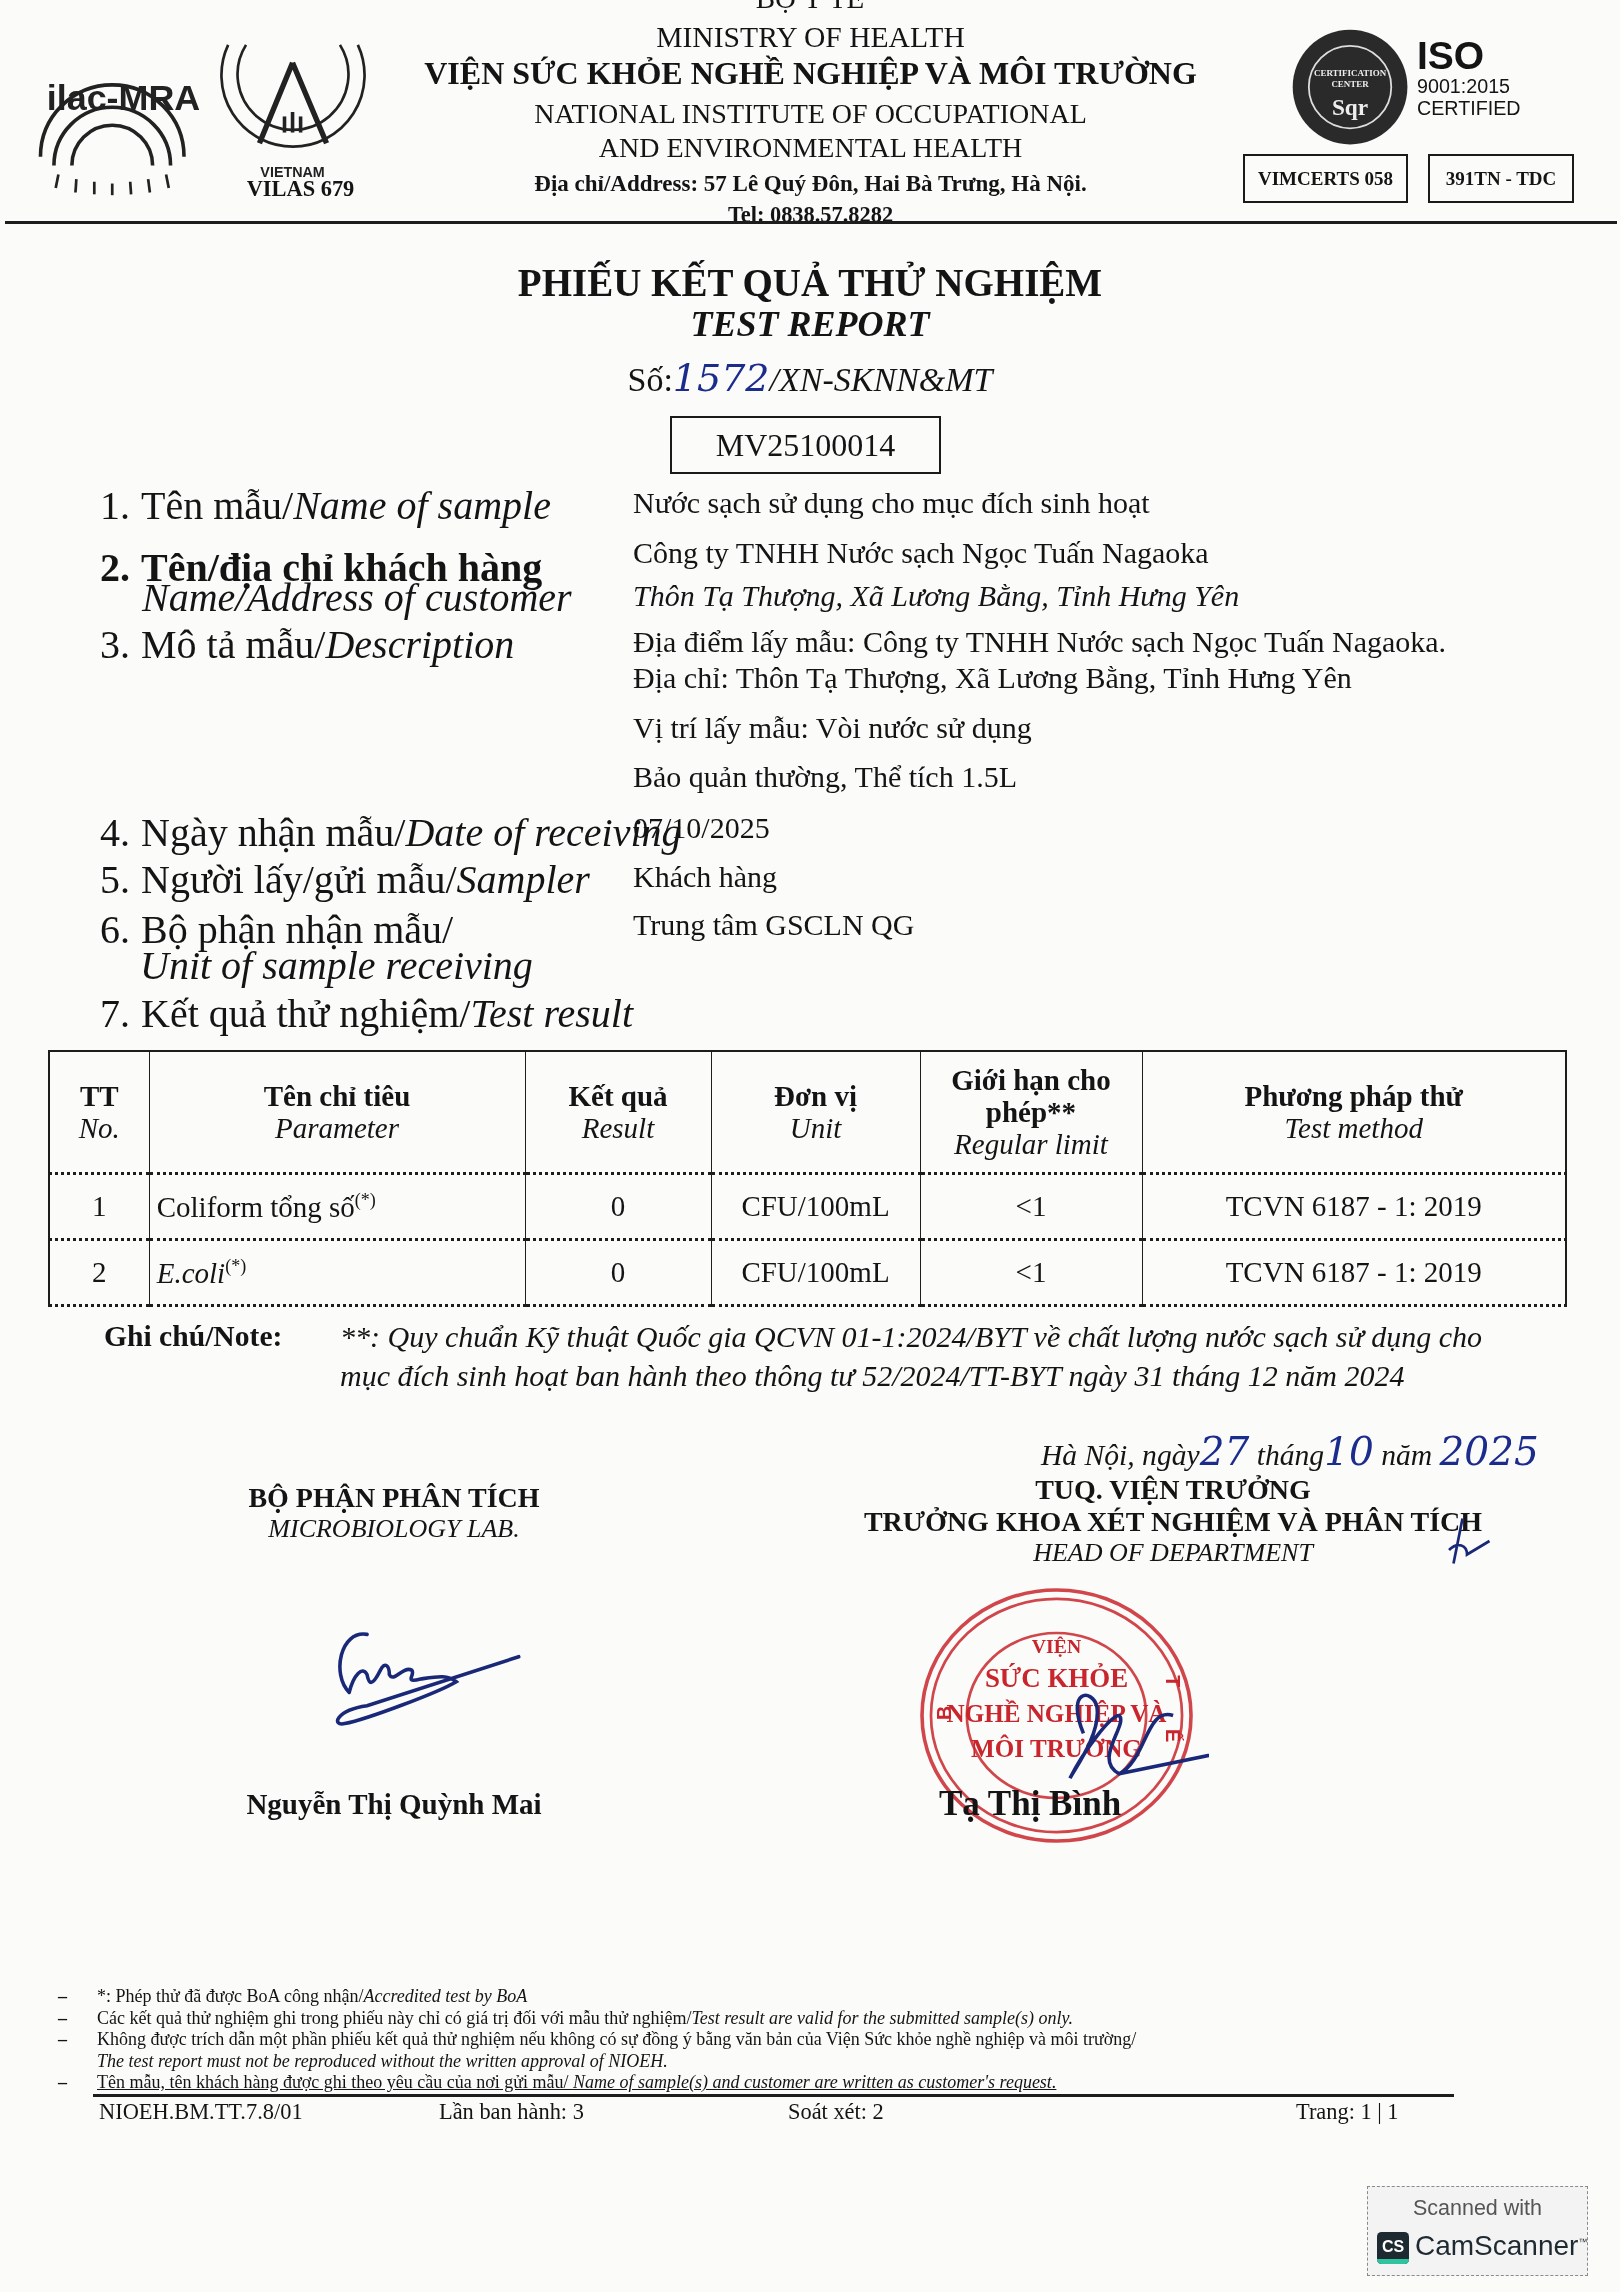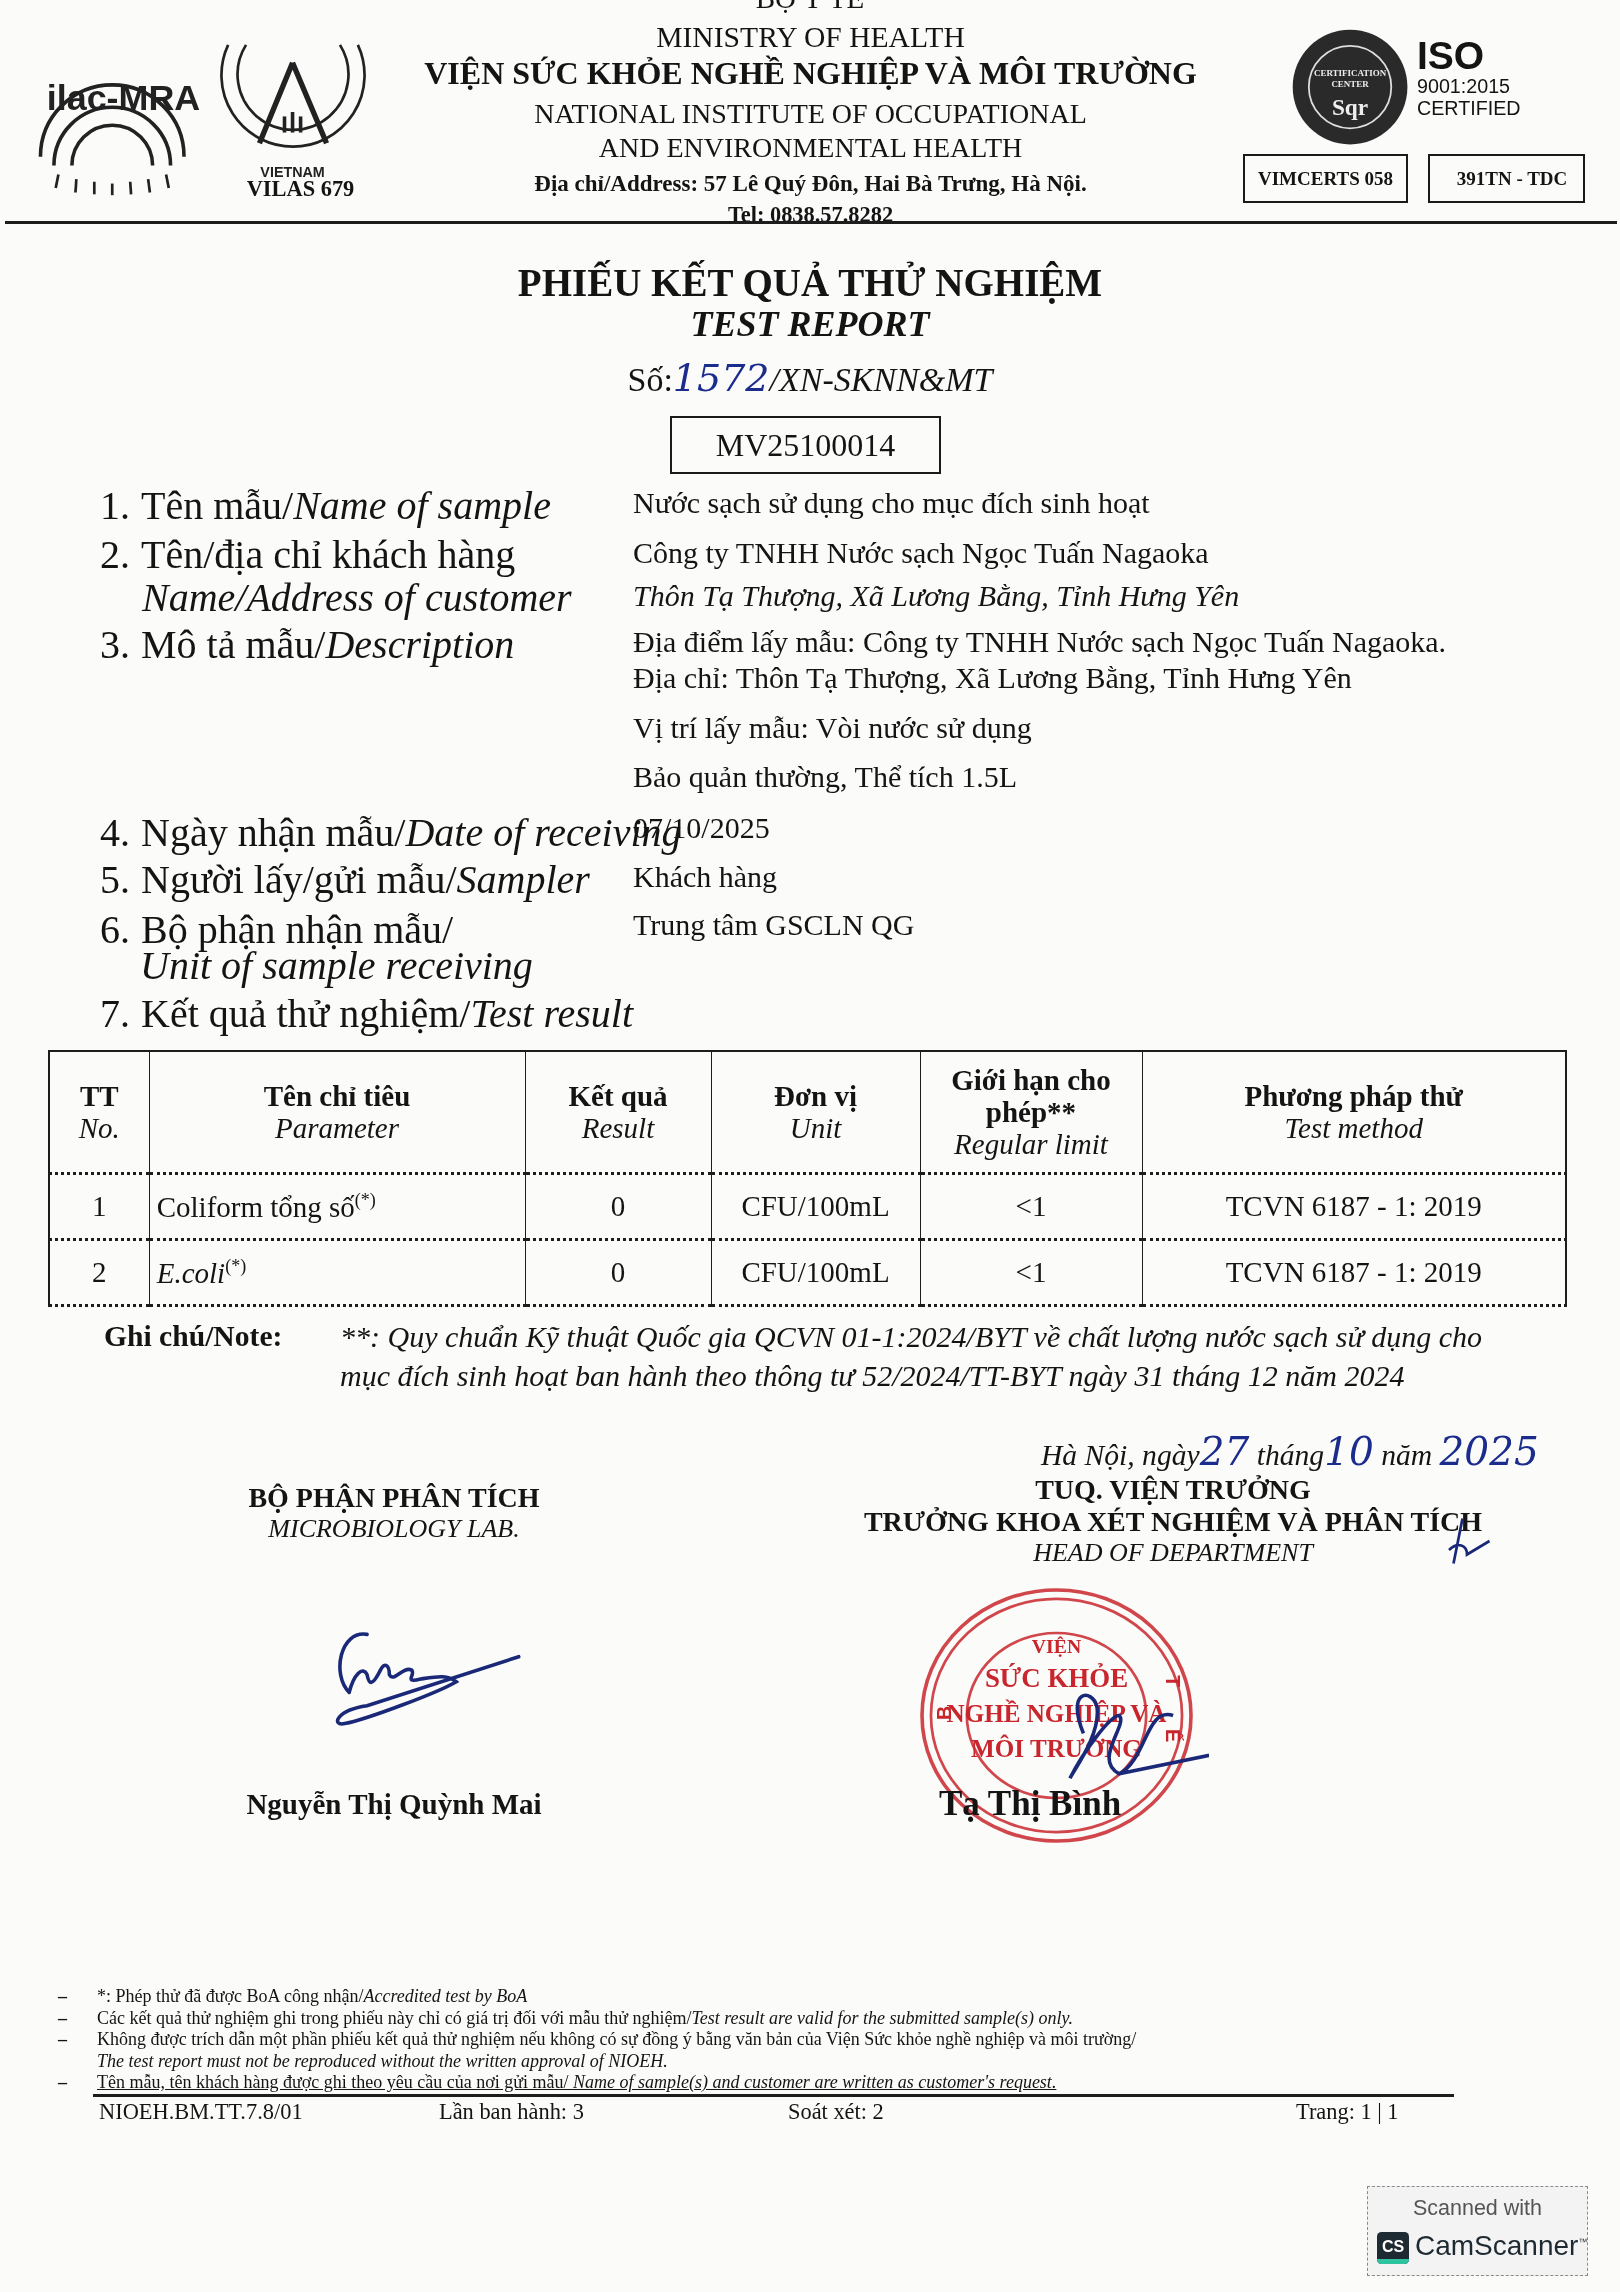--- a/index.html
+++ b/index.html
@@ -131,34 +131,34 @@
     <text x="67" y="67" text-anchor="middle" font-family="Liberation Serif, serif" font-size="10" font-weight="bold" fill="#eee">CENTER</text>
     <text x="67" y="98" text-anchor="middle" font-family="Liberation Serif, serif" font-size="26" font-weight="bold" fill="#eee">Sqr</text>
   </svg>
 </div>
 <div class="abs iso-text">
   <div class="iso-big">ISO</div>
   <div class="iso-small">9001:2015</div>
   <div class="iso-small">CERTIFIED</div>
 </div>
 <div class="abs certbox" style="left:1243px;width:161px;">VIMCERTS 058</div>
-<div class="abs certbox" style="left:1428px;width:142px;padding-left:11px;">391TN - TDC</div>
+<div class="abs certbox" style="left:1428px;width:142px;">391TN - TDC</div>
 <div class="abs hr-main"></div>
 
 <div class="abs c title">PHIẾU KẾT QUẢ THỬ NGHIỆM</div>
 <div class="abs c subtitle">TEST REPORT</div>
 <div class="abs c reportno">
   <span>Số:</span><span class="hand">1572</span><span class="i">/XN-SKNN&amp;MT</span>
 </div>
 <div class="abs codebox">MV25100014</div>
 
 <div class="abs lbl" style="top:488px;"><span class="num">1.</span><span>Tên mẫu/</span><span class="i">Name of sample</span></div>
 <div class="abs val" style="top:485px;">Nước sạch sử dụng cho mục đích sinh hoạt</div>
 
-<div class="abs lbl" style="top:537px;"><span class="num">2.</span><span>Tên/địa chỉ khách hàng</span></div>
+<div class="abs lbl" style="top:550px;font-weight:bold;"><span class="num">2.</span><span>Tên/địa chỉ khách hàng</span></div>
 <div class="abs lbl i" style="top:580px;left:142px;">Name/Address of customer</div>
 <div class="abs val" style="top:535px;">Công ty TNHH Nước sạch Ngọc Tuấn Nagaoka</div>
 <div class="abs val i" style="top:578px;">Thôn Tạ Thượng, Xã Lương Bằng, Tỉnh Hưng Yên</div>
 
 <div class="abs lbl" style="top:627px;"><span class="num">3.</span><span>Mô tả mẫu/</span><span class="i">Description</span></div>
 <div class="abs val" style="top:624px;">Địa điểm lấy mẫu: Công ty TNHH Nước sạch Ngọc Tuấn Nagaoka.</div>
 <div class="abs val" style="top:660px;">Địa chỉ: Thôn Tạ Thượng, Xã Lương Bằng, Tỉnh Hưng Yên</div>
 <div class="abs val" style="top:710px;">Vị trí lấy mẫu: Vòi nước sử dụng</div>
 <div class="abs val" style="top:759px;">Bảo quản thường, Thể tích 1.5L</div>
 

